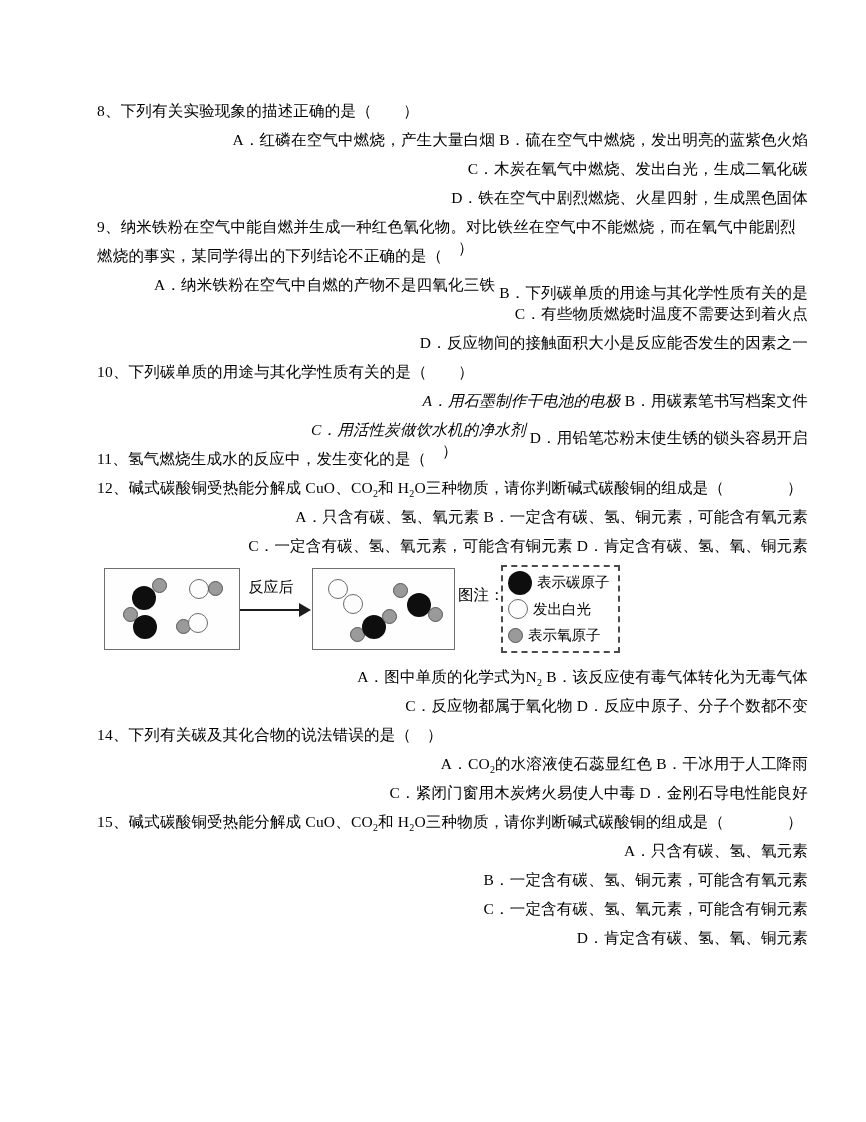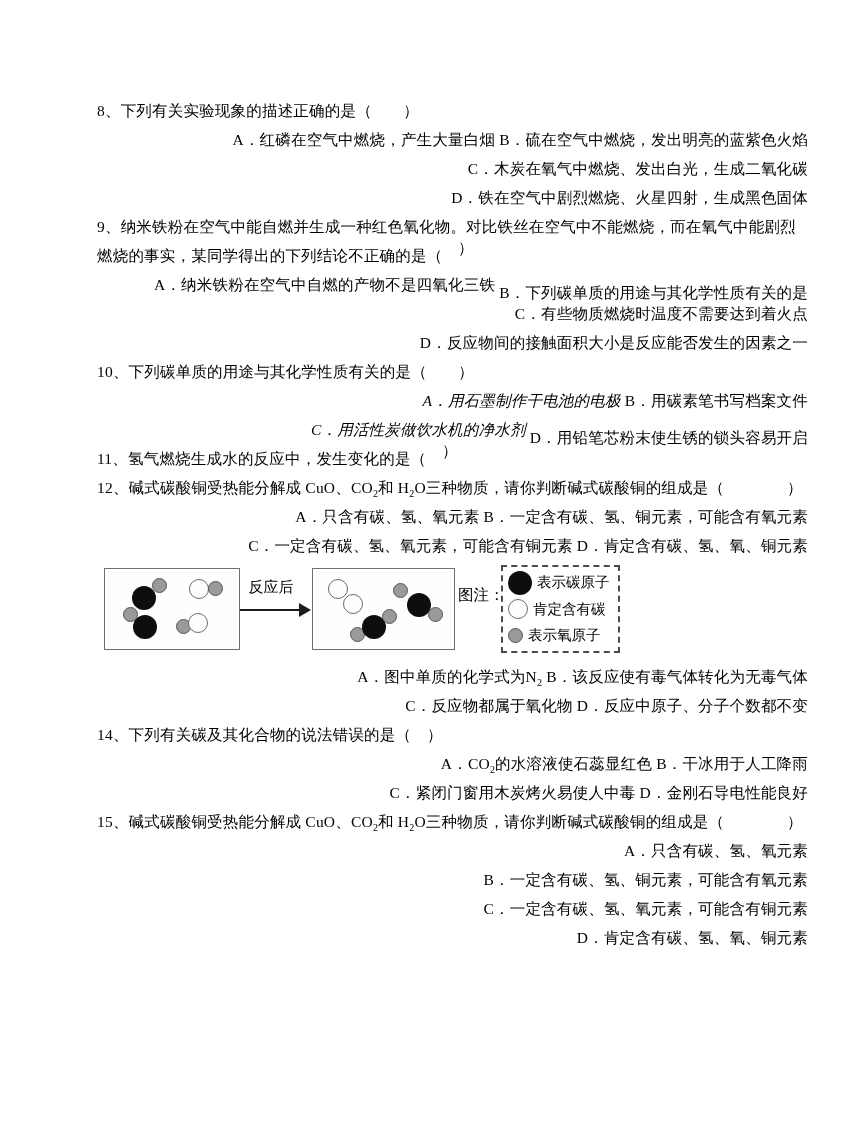--- a/index.html
+++ b/index.html
@@ -153,21 +153,21 @@
 
       <div class="legend-title">图注：</div>
 
       <div class="legend-box">
         <div class="legend-row">
           <span class="atom atom-c"></span>
           <span>表示碳原子</span>
         </div>
         <div class="legend-row">
           <span class="atom atom-n"></span>
-          <span>肯定含有碳</span>
+          <span>发出白光</span>
         </div>
         <div class="legend-row">
           <span class="atom atom-o"></span>
           <span>表示氧原子</span>
         </div>
       </div>
     </div>
 
     <div class="line row opt-indent">
       <span class="cell wq13">A．图中单质的化学式为N<sub>2</sub></span>

